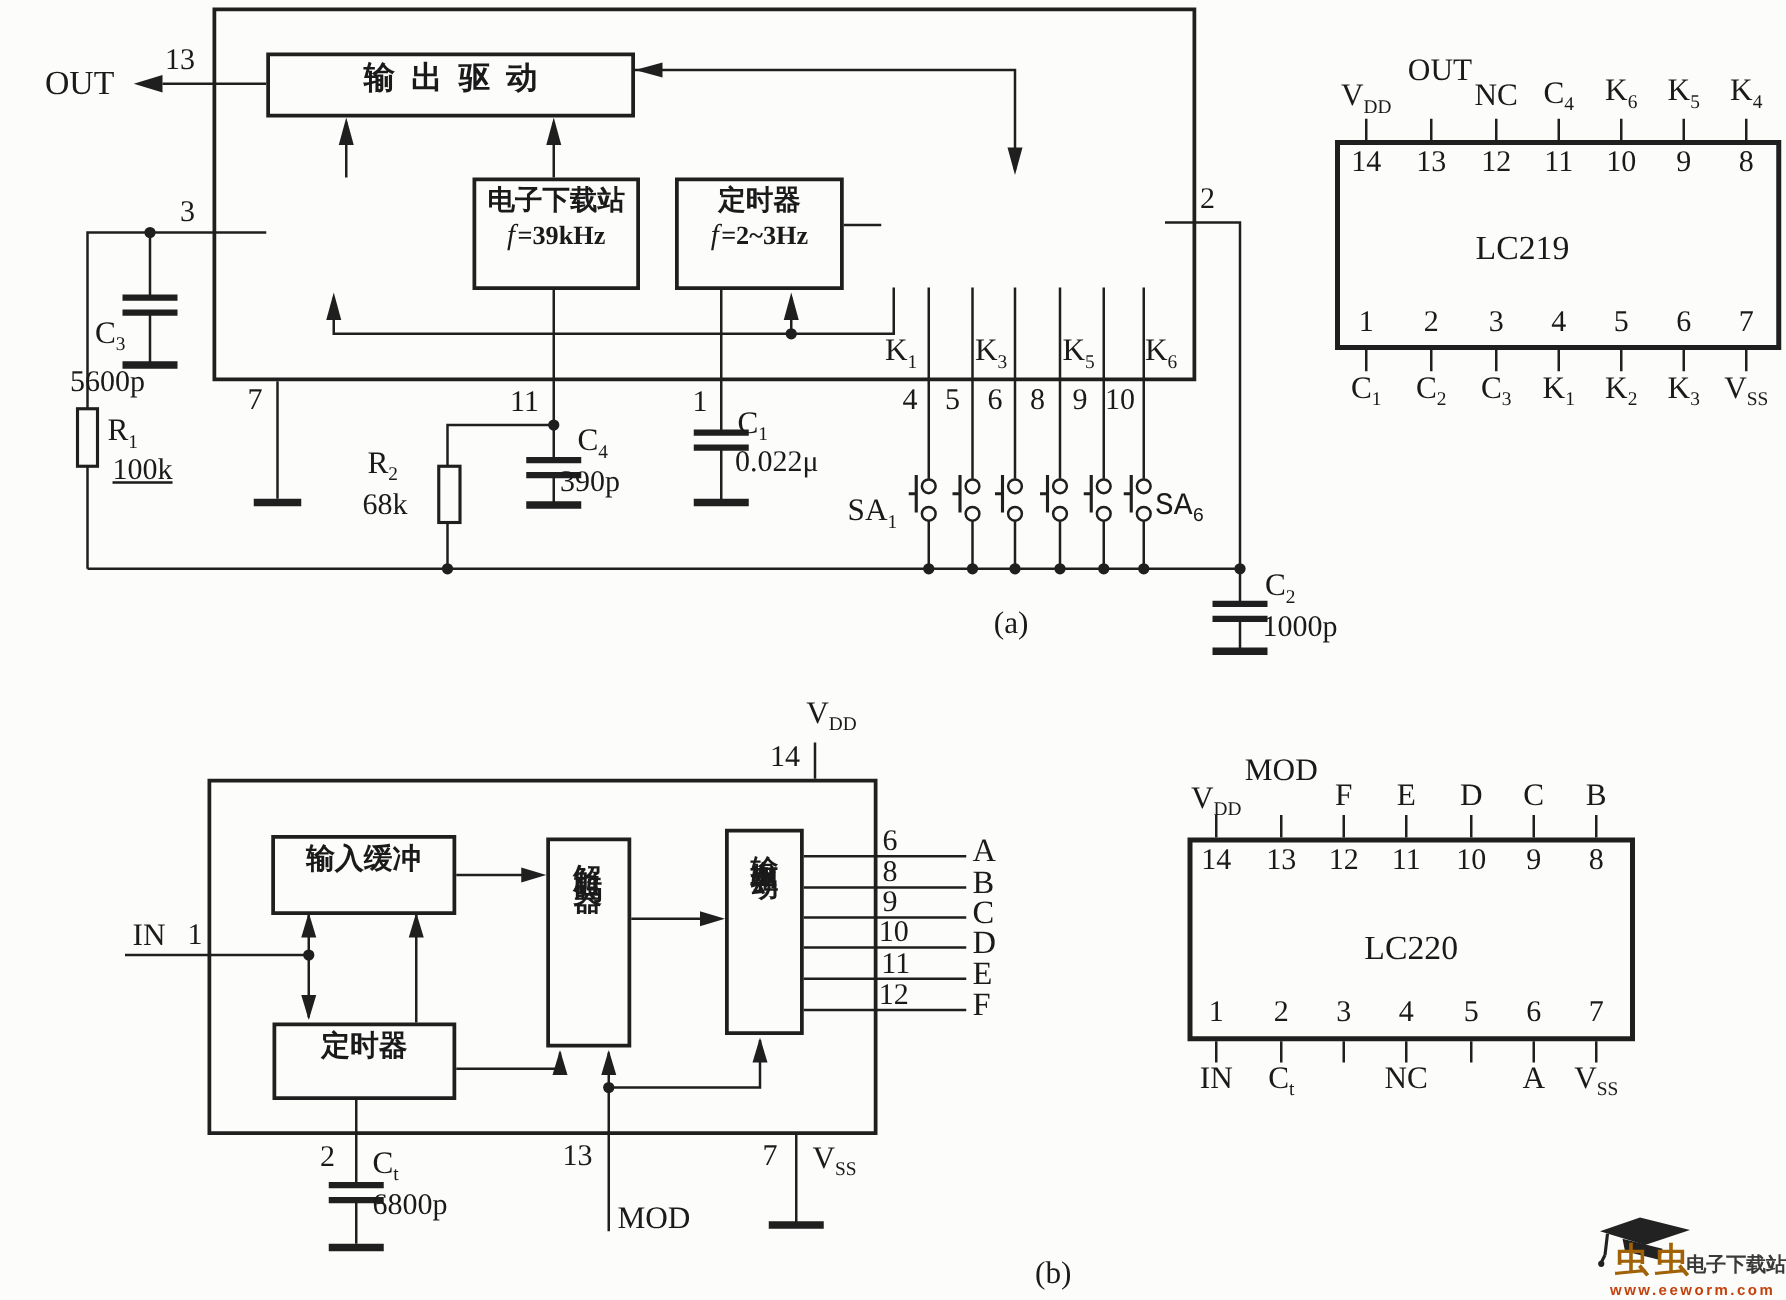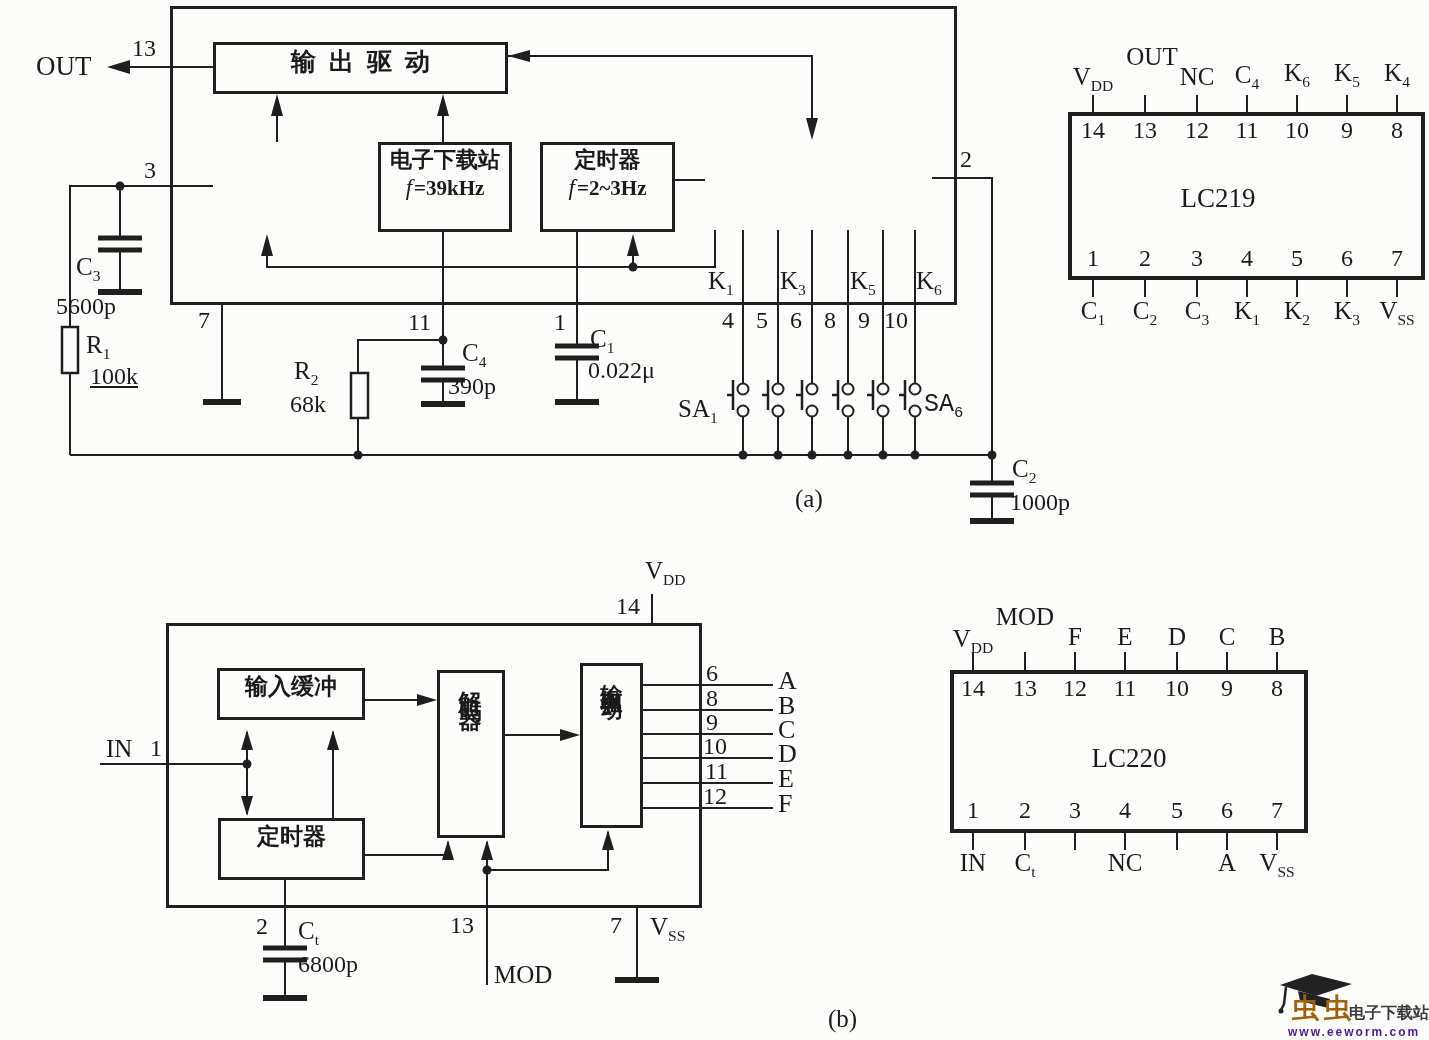--- a/index.html
+++ b/index.html
@@ -30,21 +30,21 @@
   <div class="box blk" style="left:378px;top:142px;width:134px;height:90px;">
     <span class="cjk" style="font-size:22px;">电子下载站</span>
     <span class="freq"><i>f</i><span>=39kHz</span></span>
   </div>
   <div class="box blk" style="left:540px;top:142px;width:135px;height:90px;">
     <span class="cjk" style="font-size:22px;">定时器</span>
     <span class="freq"><i>f</i><span>=2~3Hz</span></span>
   </div>
 
   <div class="box" style="left:166px;top:623px;width:536px;height:285px;"></div>
-  <div class="box blk" style="left:217px;top:668px;width:148px;height:52px;">
+  <div class="box blk" style="left:217px;top:668px;width:148px;height:64px;">
     <span class="cjk" style="font-size:23px;">输入缓冲</span>
   </div>
   <div class="box blk" style="left:437px;top:670px;width:68px;height:168px;">
     <span class="cjk vtext" style="font-size:23px;">解码器</span>
   </div>
   <div class="box blk" style="left:580px;top:663px;width:63px;height:165px;">
     <span class="cjk vtext" style="font-size:22px;letter-spacing:5px;">输出驱动</span>
   </div>
   <div class="box blk" style="left:218px;top:818px;width:147px;height:62px;">
     <span class="cjk" style="font-size:23px;">定时器</span>
@@ -317,15 +317,15 @@
   <span class="t num ctr" style="left:1249px;top:798px;width:56px;">7</span>
 
   <span class="t lbl ctr" style="left:945px;top:850px;width:56px;"><span>IN</span><sub></sub></span>
   <span class="t lbl ctr" style="left:997px;top:850px;width:56px;"><span>C</span><sub>t</sub></span>
   <span class="t lbl ctr" style="left:1097px;top:850px;width:56px;"><span>NC</span><sub></sub></span>
   <span class="t lbl ctr" style="left:1199px;top:850px;width:56px;"><span>A</span><sub></sub></span>
   <span class="t lbl ctr" style="left:1249px;top:850px;width:56px;"><span>V</span><sub>SS</sub></span>
 
   <span class="t" style="left:1292px;top:994px;font-size:27px;font-weight:bold;color:#a16207;letter-spacing:5px;font-family:'Liberation Sans',sans-serif;">虫虫</span>
   <span class="t" style="left:1349px;top:1005px;font-size:16px;font-weight:bold;color:#3a3a3a;font-family:'Liberation Sans',sans-serif;">电子下载站</span>
-  <span class="t" style="left:1288px;top:1026px;font-size:12px;font-weight:bold;color:#4c1d95;letter-spacing:2px;font-family:'Liberation Sans',sans-serif;">www.eeworm.com</span>
+  <span class="t" style="left:1288px;top:1026px;font-size:12px;font-weight:bold;color:#c2410c;letter-spacing:2px;font-family:'Liberation Sans',sans-serif;">www.eeworm.com</span>
 
 </div>
 
 </body></html>

